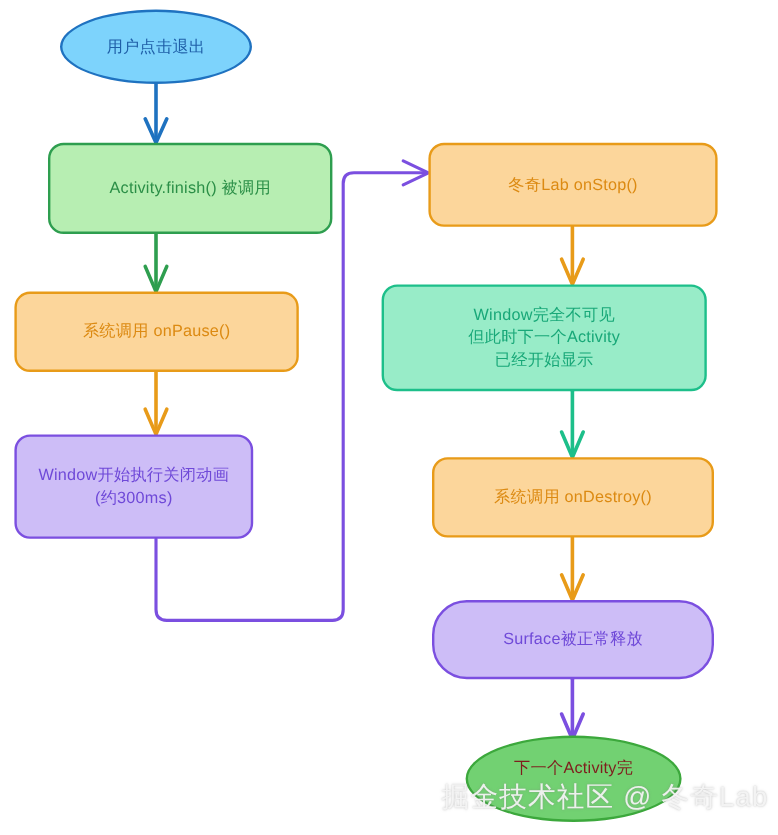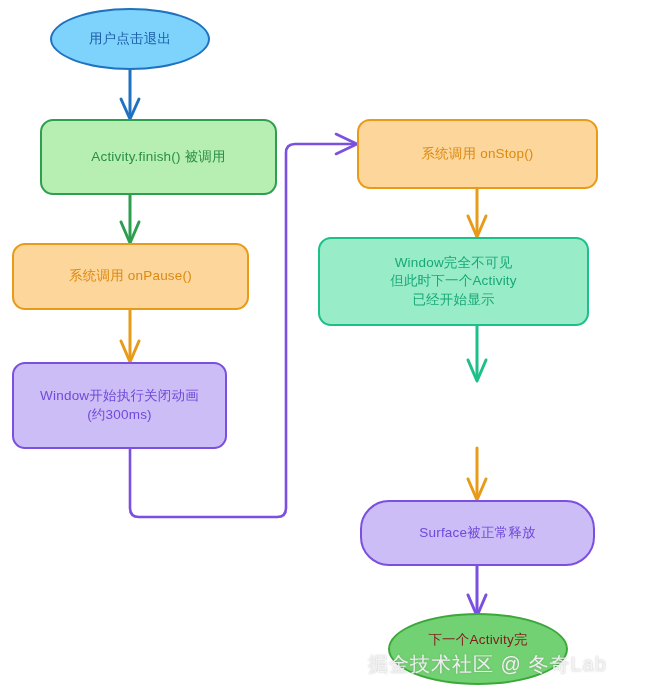--- a/index.html
+++ b/index.html
@@ -56,21 +56,21 @@
   .n-green2 { background:#72d172; border-color:#3ca83c; color:#7f1d1d; }
 
   #watermark {
     position: absolute;
     left: 368px;
     top: 648px;
     width: 276px;
     height: 32px;
     display: flex;
     align-items: center;
-    font-size: 20px;
+    font-size: 23px;
     color: rgba(245,245,245,0.93);
     text-shadow: 0 0 2px rgba(130,130,130,0.55);
     letter-spacing: 1px;
     pointer-events: none;
     font-family: "Liberation Sans", sans-serif;
   }
 </style>
 </head>
 <body>
 
@@ -124,35 +124,38 @@
   </div>
 
   <div class="node rect n-green" style="left:12px; top:119px; width:237px; height:76px;margin-left:28px;">
     <span>Activity.finish() 被调用</span>
   </div>
 
   <div class="node rect n-orange" style="left:12px; top:243px; width:237px; height:67px;text-align:center;">
     <span>系统调用 onPause()</span>
   </div>
 
-  <div class="node rect n-purple" style="left:12px; top:362px; width:215px; height:87px;">
+  <div class="node rect n-purple" style="left:12px; top:362px; width:199px; height:87px;">
     <span>Window开始执行关闭动画
 (约300ms)</span>
   </div>
 
   <div class="node rect n-orange" style="left:357px; top:119px; width:241px; height:70px;">
-    <span>系统调用 onStop()</span>
+    <span>冬奇Lab onStop()</span>
   </div>
 
   <div class="node rect n-teal" style="left:318px; top:237px; width:271px; height:89px;">
     <span>Window完全不可见
 但此时下一个Activity
 已经开始显示</span>
   </div>
 
+  <div class="node rect n-orange" style="left:360px; top:381px; width:235px; height:67px;">
+    <span>系统调用 onDestroy()</span>
+  </div>
 
   <div class="node rect n-purple" style="left:360px; top:500px; width:235px; height:66px;border-radius:29px;">
     <span>Surface被正常释放</span>
   </div>
 
   <div class="node ellipse n-green2" style="left:388px; top:613px; width:180px; height:72px; align-items:flex-start; padding-top:16px;">
     <span>下一个Activity完</span>
   </div>
 
   <div id="watermark">掘金技术社区 @ 冬奇Lab</div>

